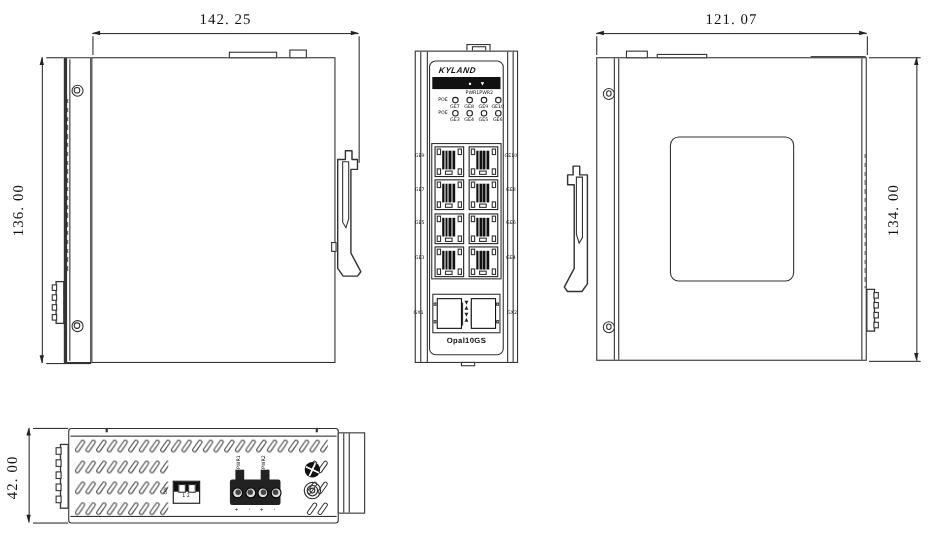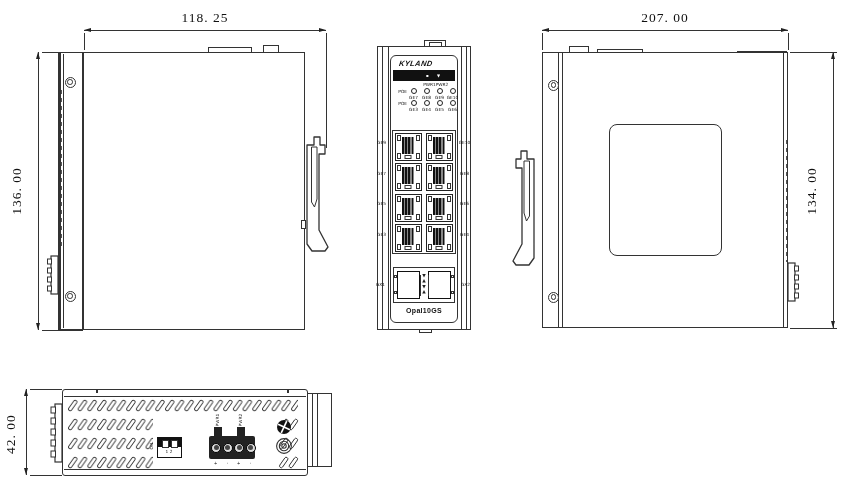--- a/index.html
+++ b/index.html
@@ -51,21 +51,21 @@
              display:flex;align-items:center;justify-content:center;box-sizing:border-box;}
   .termscrew::after{content:"";width:5px;height:5px;border-radius:50%;background:#444;}
 </style>
 </head>
 <body>
 
 <div class="canvas">
 
   <div class="abs" style="left:0;top:0;width:350px;height:345px;">
 
-    <div class="dimt" style="left:145px;top:10px;width:120px;">118. 25</div>
+    <div class="dimt" style="left:145px;top:10px;width:120px;">142. 25</div>
     <div class="hl" style="left:84px;top:30px;width:242px;"></div>
     <div class="ah ah-l" style="left:84px;top:27.5px;"></div>
     <div class="ah ah-r" style="left:319px;top:27.5px;"></div>
     <div class="vl" style="left:84px;top:33px;height:17px;"></div>
     <div class="vl" style="left:326px;top:33px;height:115px;"></div>
 
     <div class="dimt rot" style="left:-13px;top:183px;width:60px;">136. 00</div>
     <div class="vl" style="left:38px;top:52px;height:278px;"></div>
     <div class="ah ah-u" style="left:35.9px;top:52px;"></div>
     <div class="ah ah-d" style="left:35.9px;top:323px;"></div>
@@ -230,21 +230,21 @@
       </div>
     </div>
     <div class="t4 ctr" style="left:373px;top:283px;width:15px;">GX1</div>
     <div class="t4 ctr" style="left:458px;top:283px;width:15px;">GX2</div>
 
     <div class="model" style="left:390px;top:307px;width:68px;">Opal10GS</div>
   </div>
 
   <div class="abs" style="left:0;top:0;width:844px;height:345px;">
 
-    <div class="dimt" style="left:605px;top:10px;width:120px;">207. 00</div>
+    <div class="dimt" style="left:605px;top:10px;width:120px;">121. 07</div>
     <div class="hl" style="left:542px;top:30px;width:246px;"></div>
     <div class="ah ah-l" style="left:542px;top:27.5px;"></div>
     <div class="ah ah-r" style="left:781px;top:27.5px;"></div>
     <div class="vl" style="left:542px;top:33px;height:17px;"></div>
     <div class="vl" style="left:788px;top:33px;height:17px;"></div>
 
     <div class="dimt rot" style="left:782px;top:183px;width:60px;">134. 00</div>
     <div class="vl" style="left:833px;top:52px;height:276px;"></div>
     <div class="ah ah-u" style="left:830.9px;top:52px;"></div>
     <div class="ah ah-d" style="left:830.9px;top:321px;"></div>

